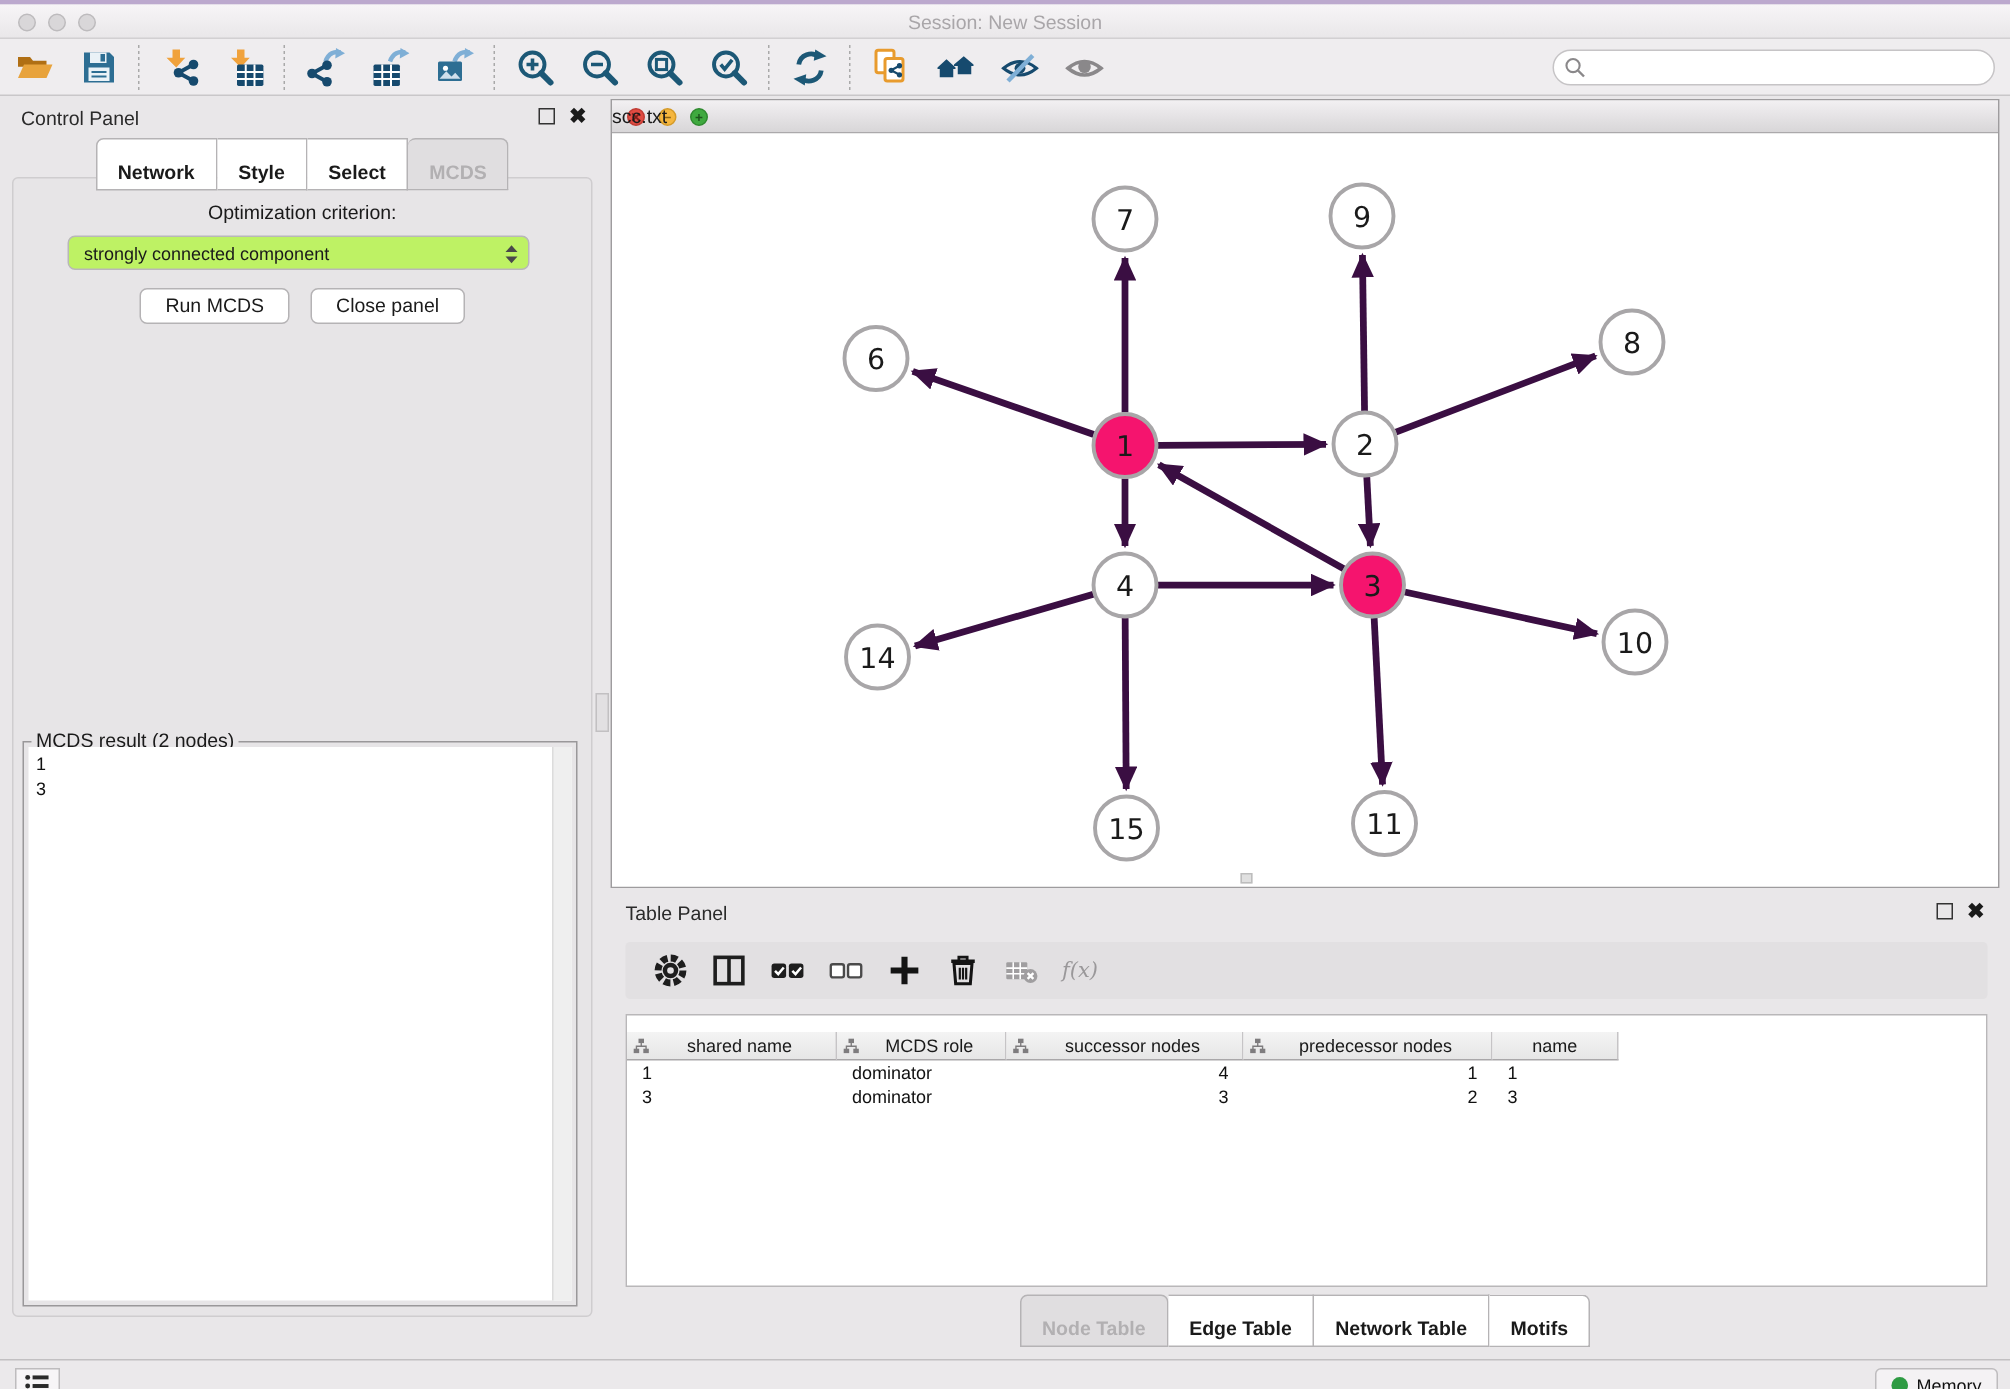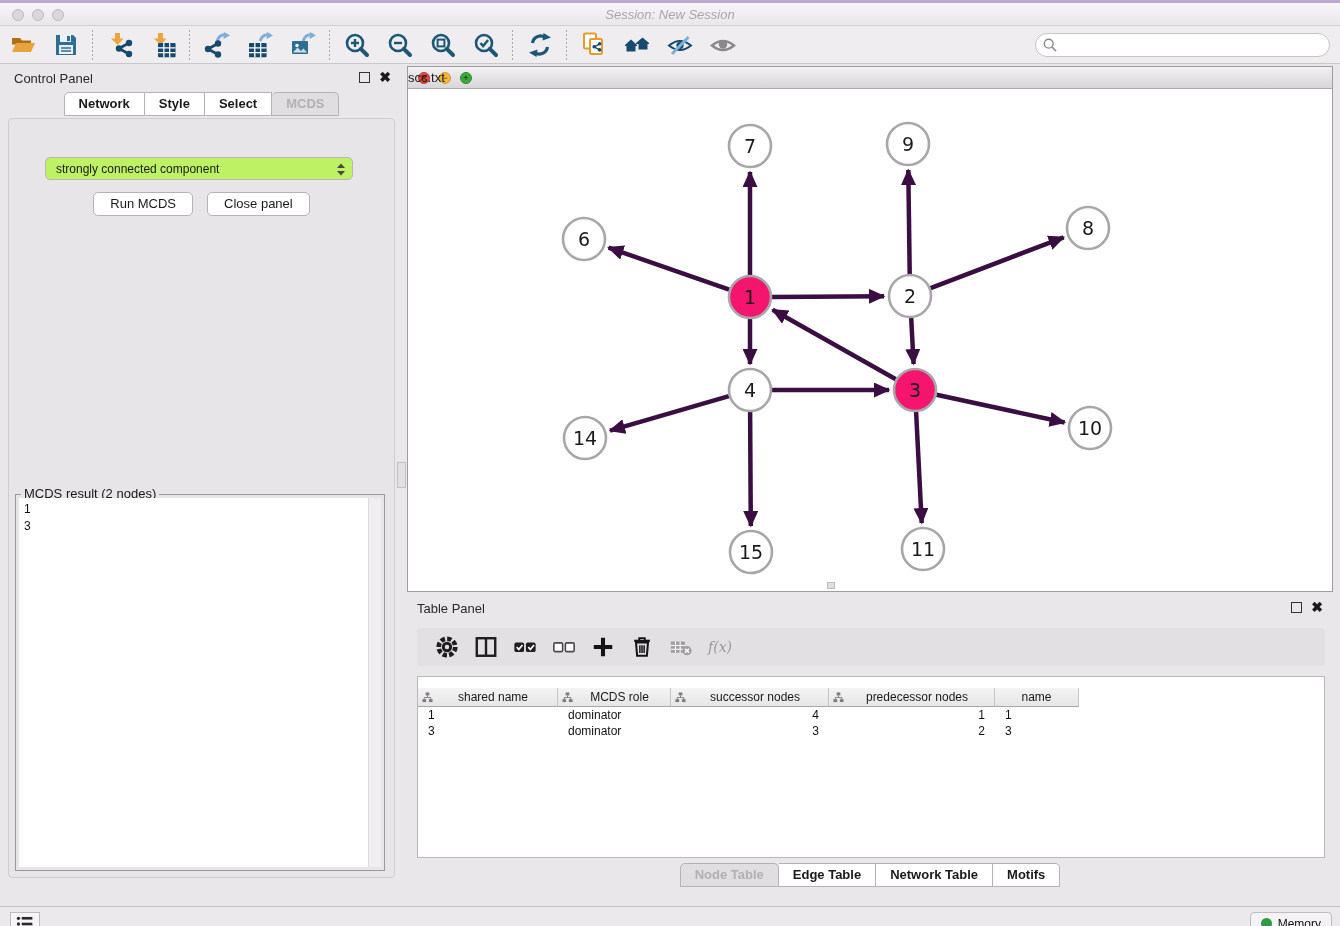--- a/index.html
+++ b/index.html
@@ -5,21 +5,21 @@
   * { margin:0; padding:0; box-sizing:border-box; }
   html,body { width:1340px; height:926px; overflow:hidden;
     font-family:"Liberation Sans", sans-serif; background:#E9E7E9; }
   #app { position:relative; width:1340px; height:926px; background:#E9E7E9; }
 
   
   .desktop-strip { position:absolute; top:0; left:0; right:0; height:3px; background:#BCA9CE; }
   .titlebar { position:absolute; top:3px; left:0; right:0; height:23px;
     background:linear-gradient(#F7F5F7,#E9E7E9); border-bottom:1px solid #D2D0D2; }
   .titlebar .title { position:absolute; left:0; right:0; top:4px; text-align:center;
-    font-size:13px; color:#A9A6A9;font-style:italic; }
+    font-size:13px; color:#A9A6A9; }
   .tl-dot { position:absolute; top:6px; width:12px; height:12px; border-radius:50%;
     background:#D9D7D9; border:1px solid #BDBBBD; }
 
   
   .toolbar { position:absolute; top:26px; left:0; right:0; height:38px;
     background:#EFEDEF; border-bottom:1px solid #C9C7C9; display:flex; align-items:center; }
   .tb-icons { display:flex; align-items:center; padding-left:9px; }
   .tb-btn { width:27px; height:27px; margin-right:16px; display:flex; align-items:center;
     justify-content:center; }
   .tb-btn svg { width:26px; height:26px; }
@@ -33,21 +33,21 @@
 
   
   .control-panel { position:absolute; left:8px; top:68px; width:387px; height:810px; }
   .cp-header { position:relative; height:24px; }
   .cp-title { position:absolute; left:6px; top:3px; font-size:13px; color:#2A2A2A; }
   .win-btns { position:absolute; right:4px; top:4px; display:flex; gap:9px; align-items:center; }
   .float-btn { width:11px; height:11px; border:1.6px solid #333; background:transparent; }
   .close-btn { font-size:14px; font-weight:bold; color:#1A1A1A; line-height:11px; }
   .tab-row { display:flex; justify-content:center; position:relative; z-index:2; }
   .tab { border:1px solid #B5B3B5; border-left-width:0; background:#FFFFFF; color:#1A1A1A;
-    font-size:13px; font-weight:600; padding:3px 14px 4px; }
+    font-size:13px; font-weight:600; padding:14px 14px 4px; }
   .tab:first-child { border-left-width:1px; border-radius:5px 0 0 0; }
   .tab:last-child { border-radius:0 5px 0 0; }
   .tab.selected { background:#E0DEE0; color:#B2B0B2; border-radius:5px 5px 0 0; }
   .cp-body { position:absolute; top:50px; left:0; right:0; bottom:0;
     background:#E7E5E7; border:1px solid #CFCDCF; border-radius:4px; }
   .opt-label { margin-top:15px; text-align:center; font-size:13px; color:#1A1A1A; }
   .combo { position:absolute; left:36px; top:38px; width:308px; height:23px; background:#bef264;
     border:1px solid #B9B7B9; border-radius:5px; display:flex; align-items:center;
     padding:0 22px 0 10px; font-size:12px; color:#1A1A1A; }
   .combo svg { position:absolute; right:5px; top:4px; }
@@ -287,20 +287,21 @@
         <span class="close-btn">✖</span>
       </span>
     </div>
     <div class="tab-row" id="cp-tabs">
         <span class="tab">Network</span>
         <span class="tab">Style</span>
         <span class="tab">Select</span>
         <span class="tab selected">MCDS</span>
       </div>
     <div class="cp-body">
+      <div class="opt-label">Optimization criterion:</div>
       <div class="combo">
         <span>strongly connected component</span>
         <svg width="12" height="15" viewBox="0 0 12 15">
           <path d="M2 6 L6 1.5 L10 6 Z" fill="#4A484A"></path>
           <path d="M2 9 L6 13.5 L10 9 Z" fill="#4A484A"></path>
         </svg>
       </div>
       <div class="btn-row">
         <button class="push-btn">Run MCDS</button>
         <button class="push-btn">Close panel</button>

